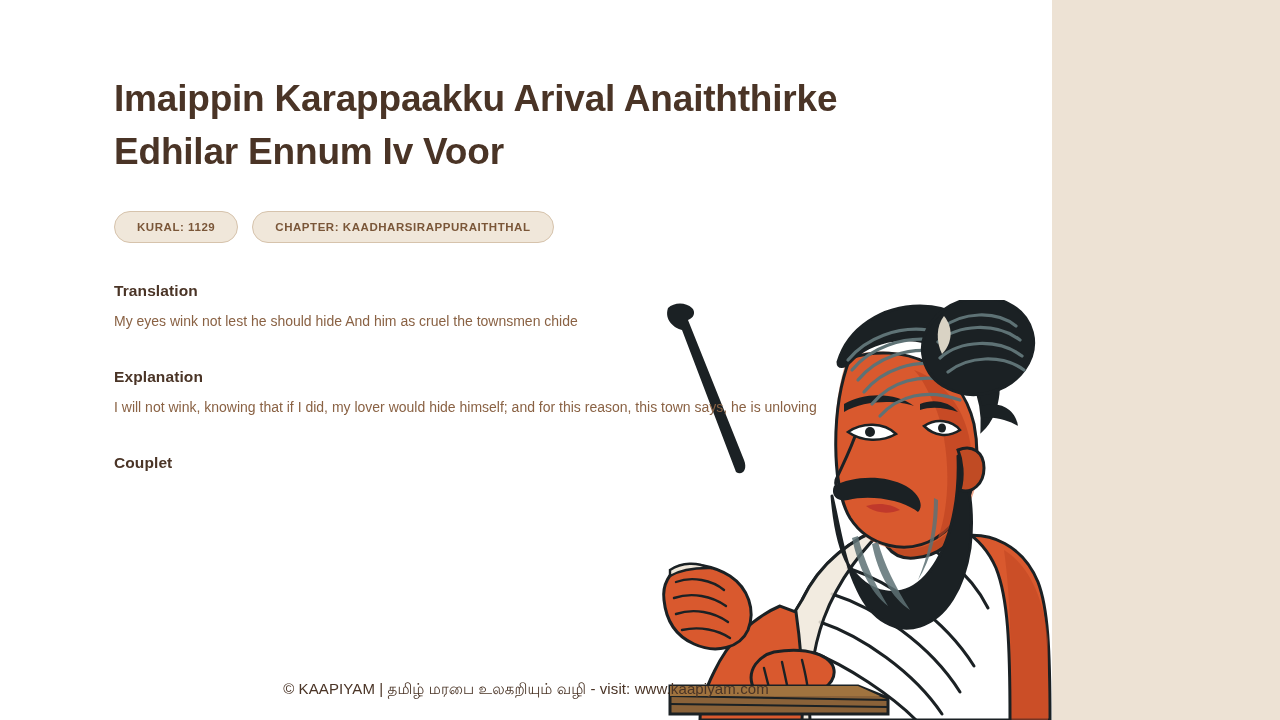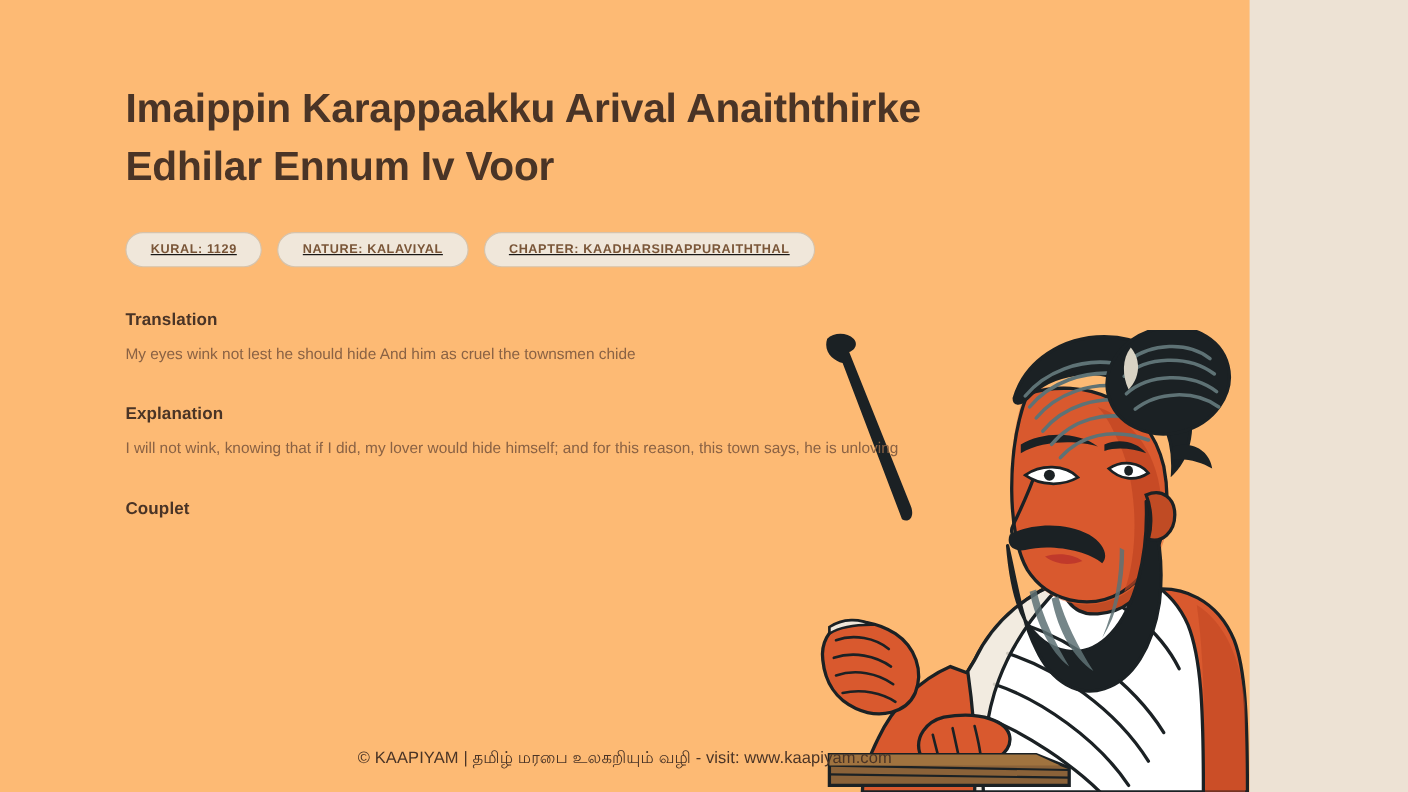--- a/index.html
+++ b/index.html
@@ -12,23 +12,23 @@
   }
 
   body {
     background: #ede2d4;
     font-family: "Liberation Sans", sans-serif;
     position: relative;
   }
 
   #stage {
     position: relative;
-    width: 1136px;
+    width: 1052px;
     height: 720px;
-    background: #fdba74;
+    background: #ffffff;
     overflow: hidden;
   }
 
   
   .illustration {
     position: absolute;
     right: 0px;
     bottom: 0px;
     width: 400px;
     height: 420px;
@@ -52,21 +52,20 @@
     letter-spacing: -0.2px;
     font-stretch: condensed;
     max-width: 760px;
   }
 
   .badges {
     display: flex;
     flex-wrap: wrap;
     gap: 14px;
     margin-top: 33px;
-    text-decoration: underline;
   }
 
   .badge {
     border: 1px solid #d6c3ac;
     background: #f0e7da;
     border-radius: 999px;
     padding: 8px 22px;
     font-size: 11.5px;
     letter-spacing: 0.55px;
     color: #7a5638;
@@ -233,21 +232,20 @@
 
   <div class="content">
 
     <h1 class="title">
       <span>Imaippin Karappaakku Arival Anaiththirke</span><br>
       <span>Edhilar Ennum Iv Voor</span>
     </h1>
 
     <div class="badges">
       <span class="badge">KURAL: 1129</span>
-      <span class="badge">NATURE: KALAVIYAL</span>
       <span class="badge">CHAPTER: KAADHARSIRAPPURAITHTHAL</span>
     </div>
 
     <div class="section first">
       <div class="section-label">Translation</div>
       <div class="section-text">My eyes wink not lest he should hide And him as cruel the townsmen chide</div>
     </div>
 
     <div class="section">
       <div class="section-label">Explanation</div>

